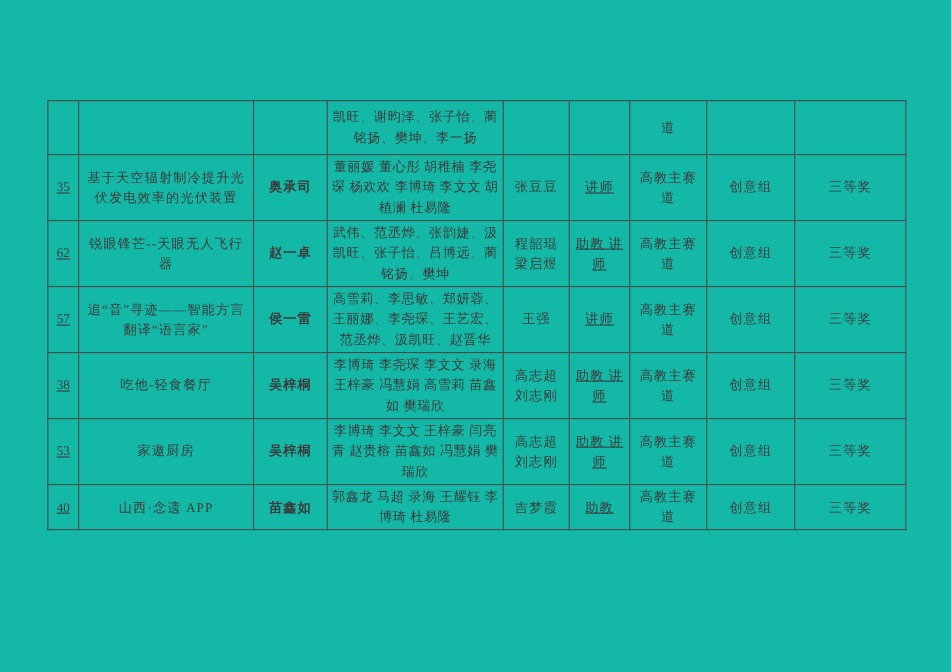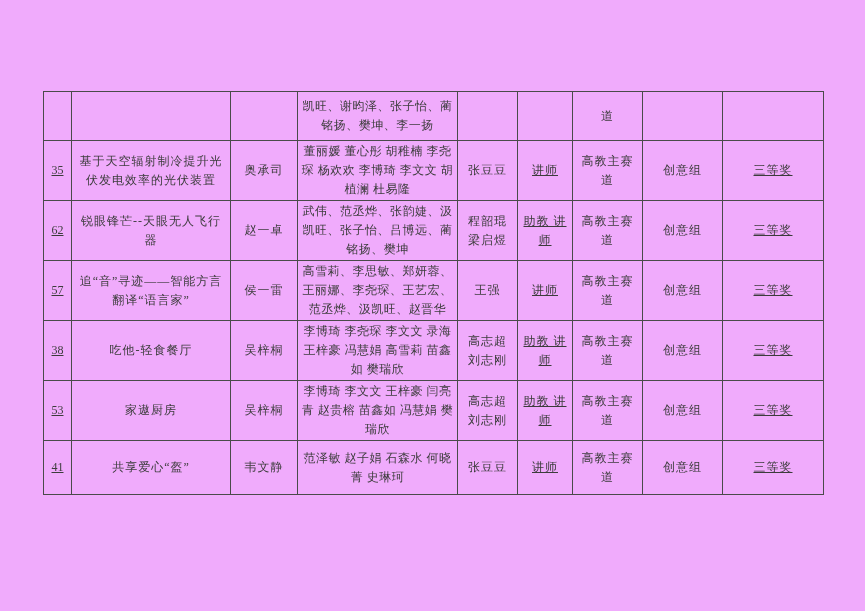--- a/index.html
+++ b/index.html
@@ -4,21 +4,21 @@
 <style>
   html, body {
     margin: 0;
     padding: 0;
     background: #ffffff;
   }
   .page {
     position: relative;
     width: 865px;
     height: 611px;
-    background: #f0abfc;
+    background: #14b8a6;
     overflow: hidden;
     font-family: "Liberation Serif", serif;
   }
   table.award-table {
     position: absolute;
     left: 43px;
     top: 91px;
     width: 780px;
     border-collapse: collapse;
     table-layout: fixed;
@@ -29,27 +29,27 @@
     vertical-align: middle;
     font-size: 12px;
     line-height: 19px;
     color: #3c3c3c;
     padding: 1px 3px;
     overflow: hidden;
     word-break: break-all;
   }
   td.c-no       { letter-spacing: 0; text-decoration: underline; }
   td.c-title    { letter-spacing: 1px; }
-  td.c-leader   { letter-spacing: 1px; }
+  td.c-leader   { letter-spacing: 1px; font-weight: bold; }
   td.c-members  { letter-spacing: 0.5px; }
   td.c-advisor  { letter-spacing: 1px; }
   td.c-advtitle { letter-spacing: 1px; text-decoration: underline; }
   td.c-track    { letter-spacing: 1px; }
   td.c-group    { letter-spacing: 1px; }
-  td.c-award    { letter-spacing: 1px; text-decoration: underline; }
+  td.c-award    { letter-spacing: 1px; }
 </style>
 </head>
 <body>
 
 <div class="page">
   <table class="award-table">
     <colgroup>
       <col style="width:28px">
       <col style="width:159px">
       <col style="width:67px">
@@ -120,26 +120,26 @@
     <td class="c-no">53</td>
     <td class="c-title">家遨厨房</td>
     <td class="c-leader">吴梓桐</td>
     <td class="c-members">李博琦 李文文 王梓豪 闫亮青 赵贵榕 苗鑫如 冯慧娟 樊瑞欣</td>
     <td class="c-advisor">高志超 刘志刚</td>
     <td class="c-advtitle">助教 讲师</td>
     <td class="c-track">高教主赛道</td>
     <td class="c-group">创意组</td>
     <td class="c-award">三等奖</td>
   </tr>
-        <tr style="height: 54px;">
-    <td class="c-no">41</td>
-    <td class="c-title">共享爱心“盔”</td>
-    <td class="c-leader">韦文静</td>
-    <td class="c-members">范泽敏 赵子娟 石森水 何晓菁 史琳珂</td>
-    <td class="c-advisor">张豆豆</td>
-    <td class="c-advtitle">讲师</td>
+        <tr style="height: 40px;">
+    <td class="c-no">40</td>
+    <td class="c-title">山西·念遗 APP</td>
+    <td class="c-leader">苗鑫如</td>
+    <td class="c-members">郭鑫龙 马超 录海 王耀钰 李博琦 杜易隆</td>
+    <td class="c-advisor">吉梦霞</td>
+    <td class="c-advtitle">助教</td>
     <td class="c-track">高教主赛道</td>
     <td class="c-group">创意组</td>
     <td class="c-award">三等奖</td>
   </tr>
       </tbody>
   </table>
 </div>
 
 </body></html>

